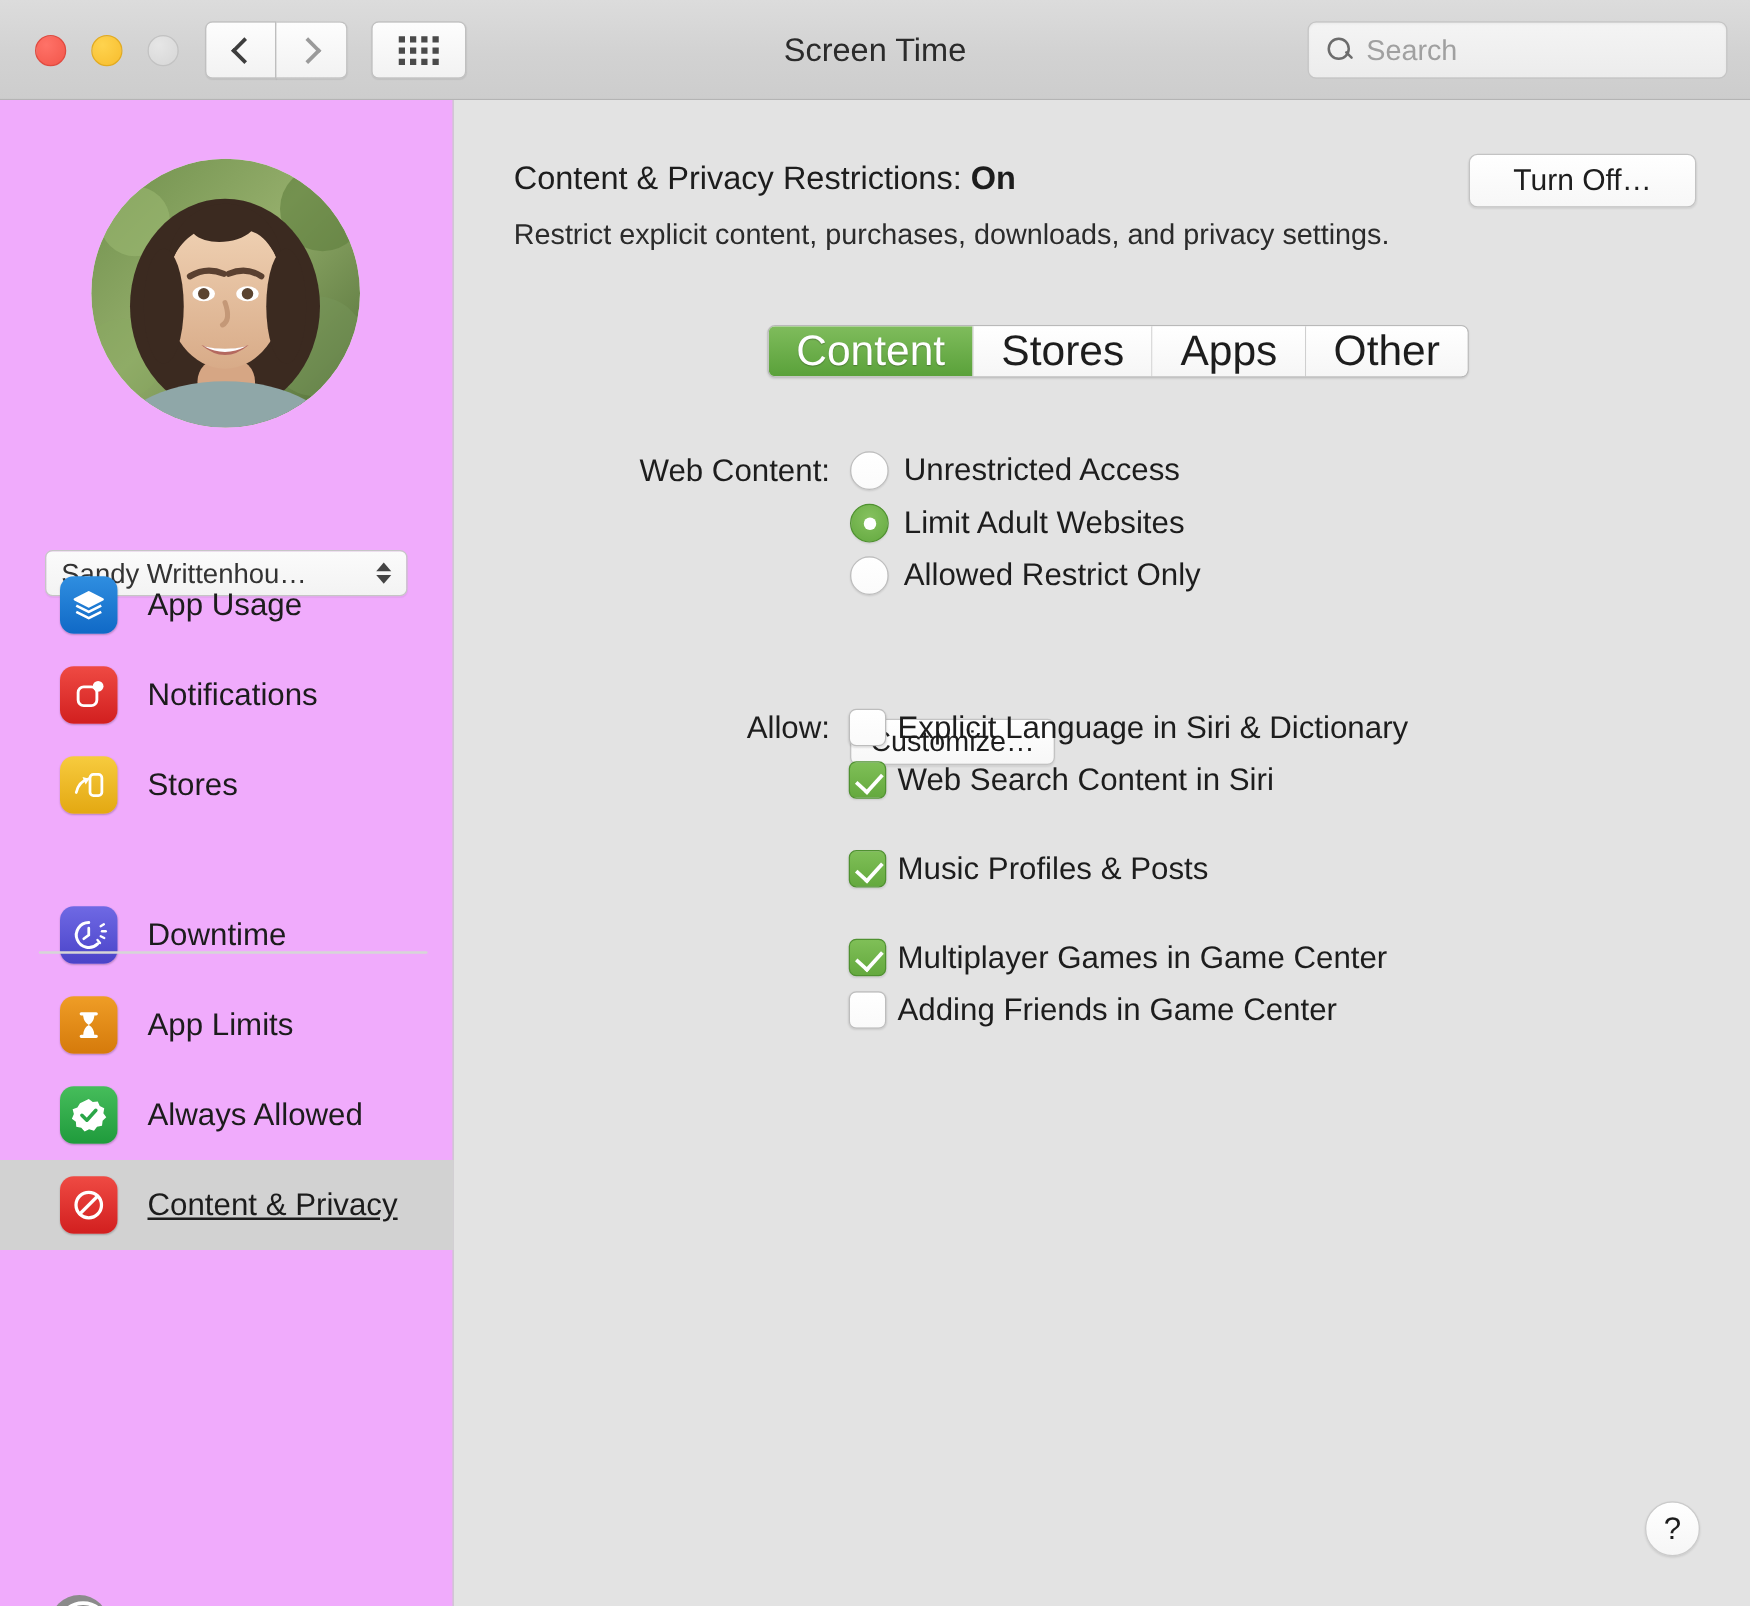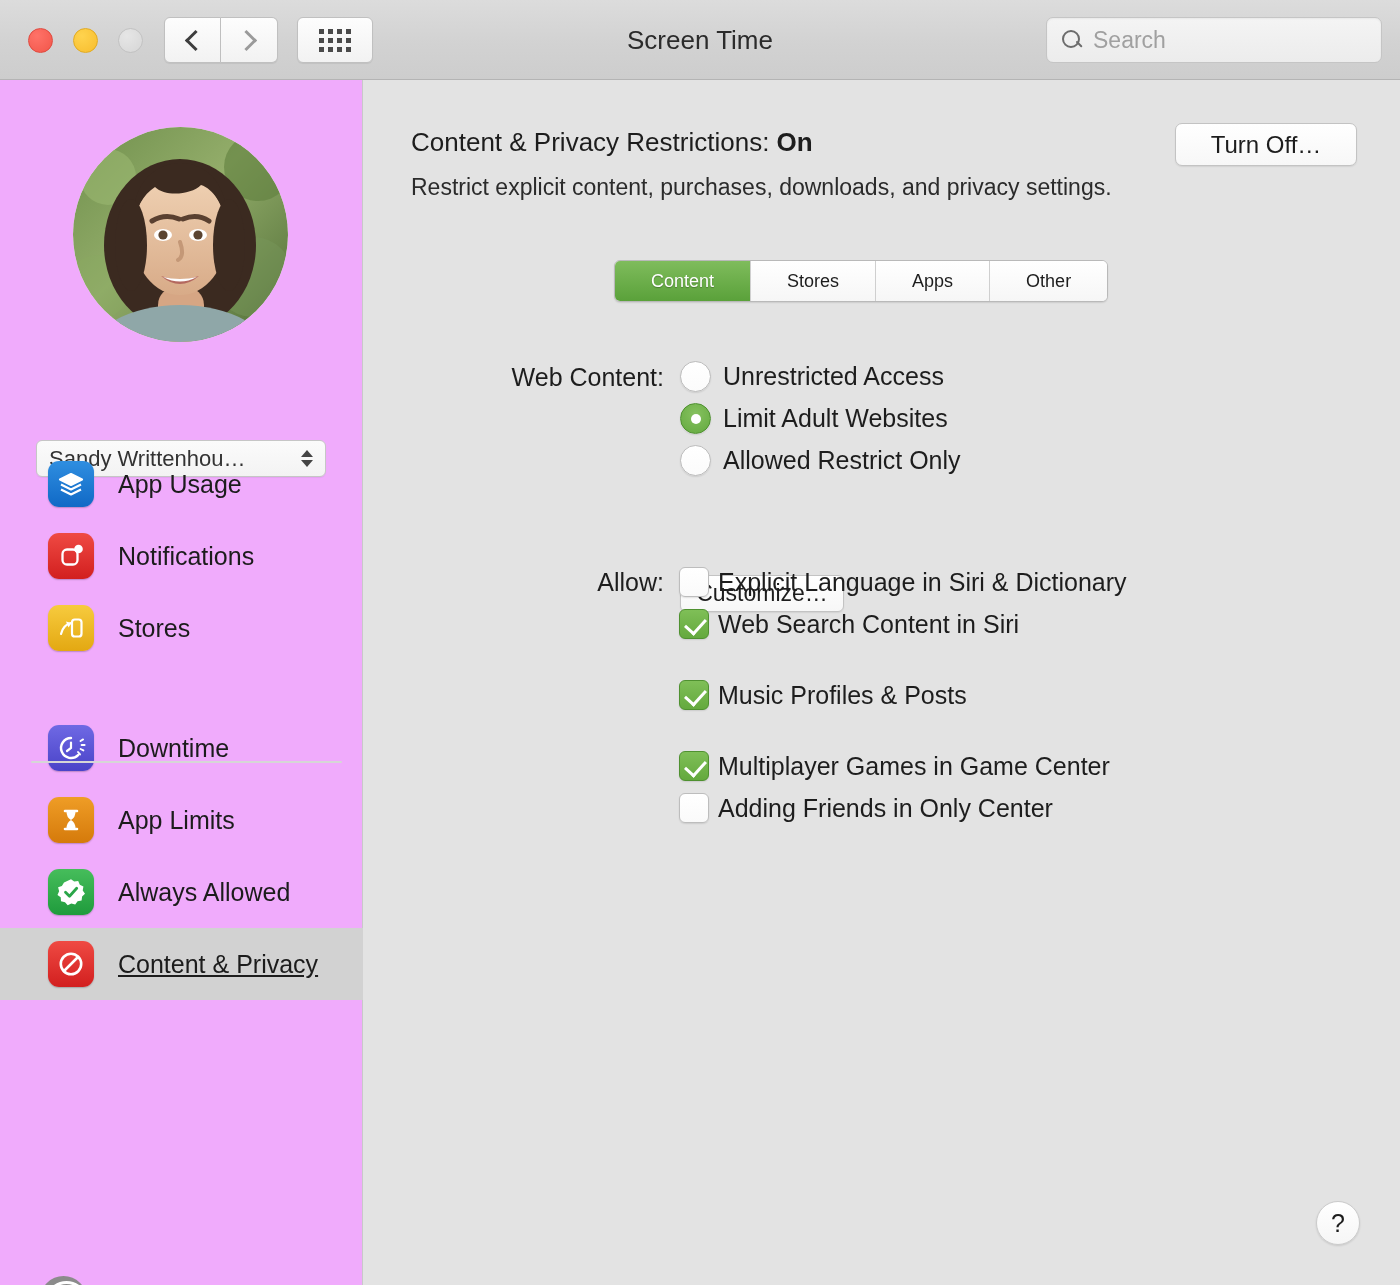--- a/index.html
+++ b/index.html
@@ -138,21 +138,21 @@
 
   
   .segmented{
     position:absolute; left:250px; top:180px; height:42px; display:flex;
     border:1px solid #b9b9b9; border-radius:6px; overflow:hidden;
     box-shadow:0 1px 1.5px rgba(0,0,0,.10);
     background:#fff;
   }
   .seg{
     display:flex; align-items:center; justify-content:center;
-    font-size:18px; color:#1d1d1d; padding:0 36px;
+    font-size:34px; color:#1d1d1d; padding:0 22px;
     background:linear-gradient(to bottom,#ffffff,#f6f6f6);
     border-right:1px solid #cfcfcf;
   }
   .seg:last-child{ border-right:none; }
   .seg.active{
     background:linear-gradient(to bottom,#7fbc5c,#5aa13a);
     color:#fff;
     text-shadow:0 1px 1px rgba(0,0,0,.28);
   }
 
@@ -443,17 +443,17 @@
     <div class="cbox on" style="left:315px; top:529px;"></div>
     <div class="cbtext" style="left:354px; top:530px;">Web Search Content in Siri</div>
 
     <div class="cbox on" style="left:315px; top:600px;"></div>
     <div class="cbtext" style="left:354px; top:601px;">Music Profiles &amp; Posts</div>
 
     <div class="cbox on" style="left:315px; top:671px;"></div>
     <div class="cbtext" style="left:354px; top:672px;">Multiplayer Games in Game Center</div>
 
     <div class="cbox" style="left:315px; top:713px;"></div>
-    <div class="cbtext" style="left:354px; top:714px;">Adding Friends in Only Center</div>
+    <div class="cbtext" style="left:354px; top:714px;">Adding Friends in Game Center</div>
 
     <div class="helpbtn">?</div>
   </div>
 </div>
 
 </body></html>

